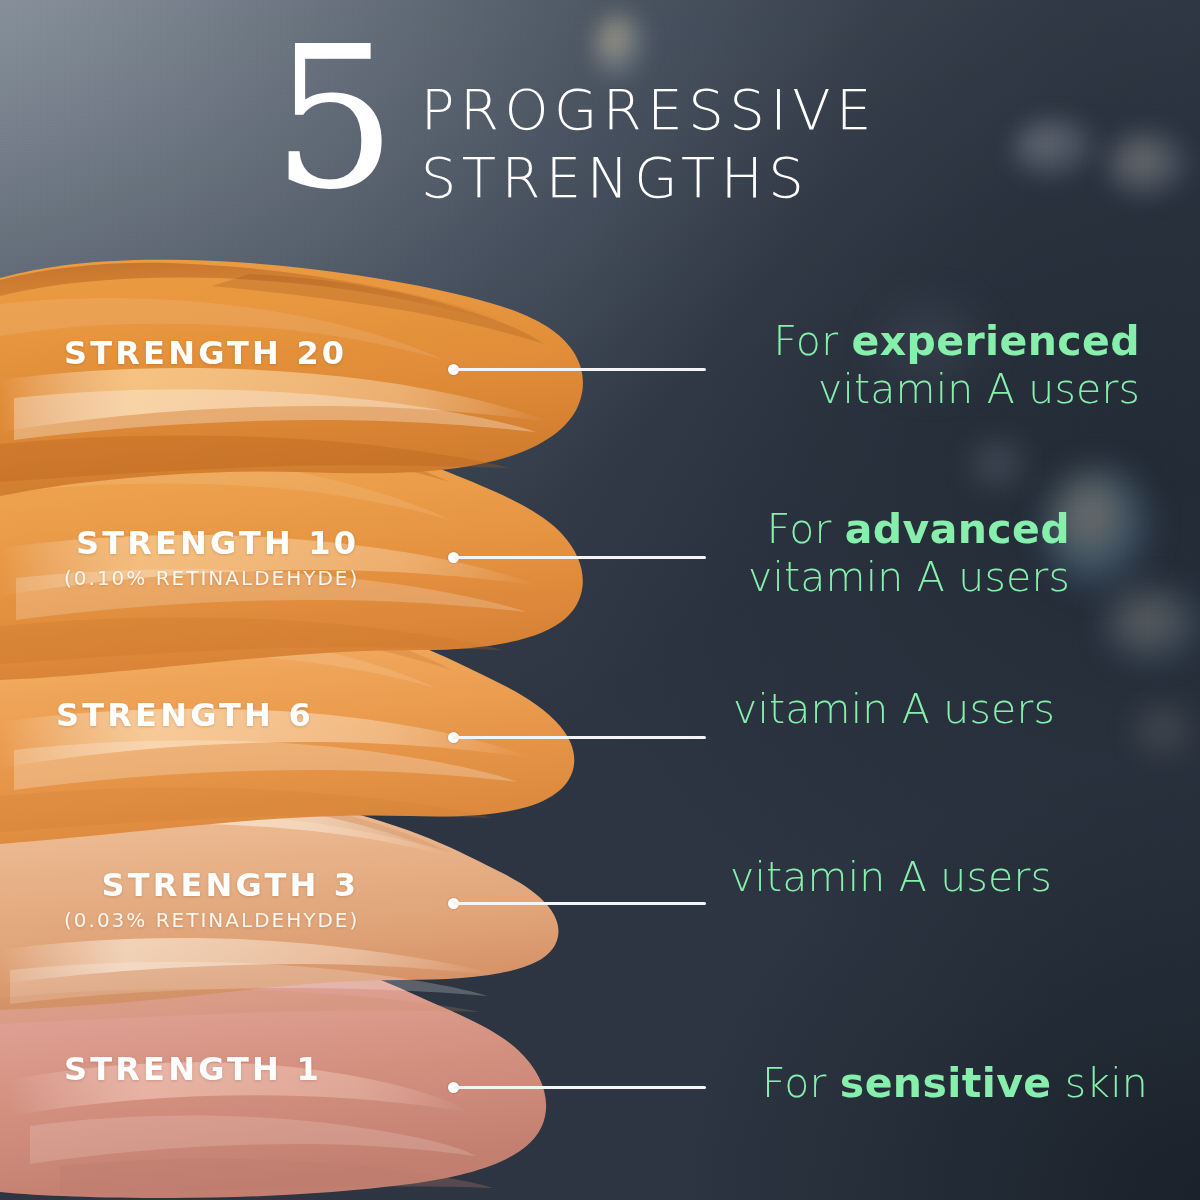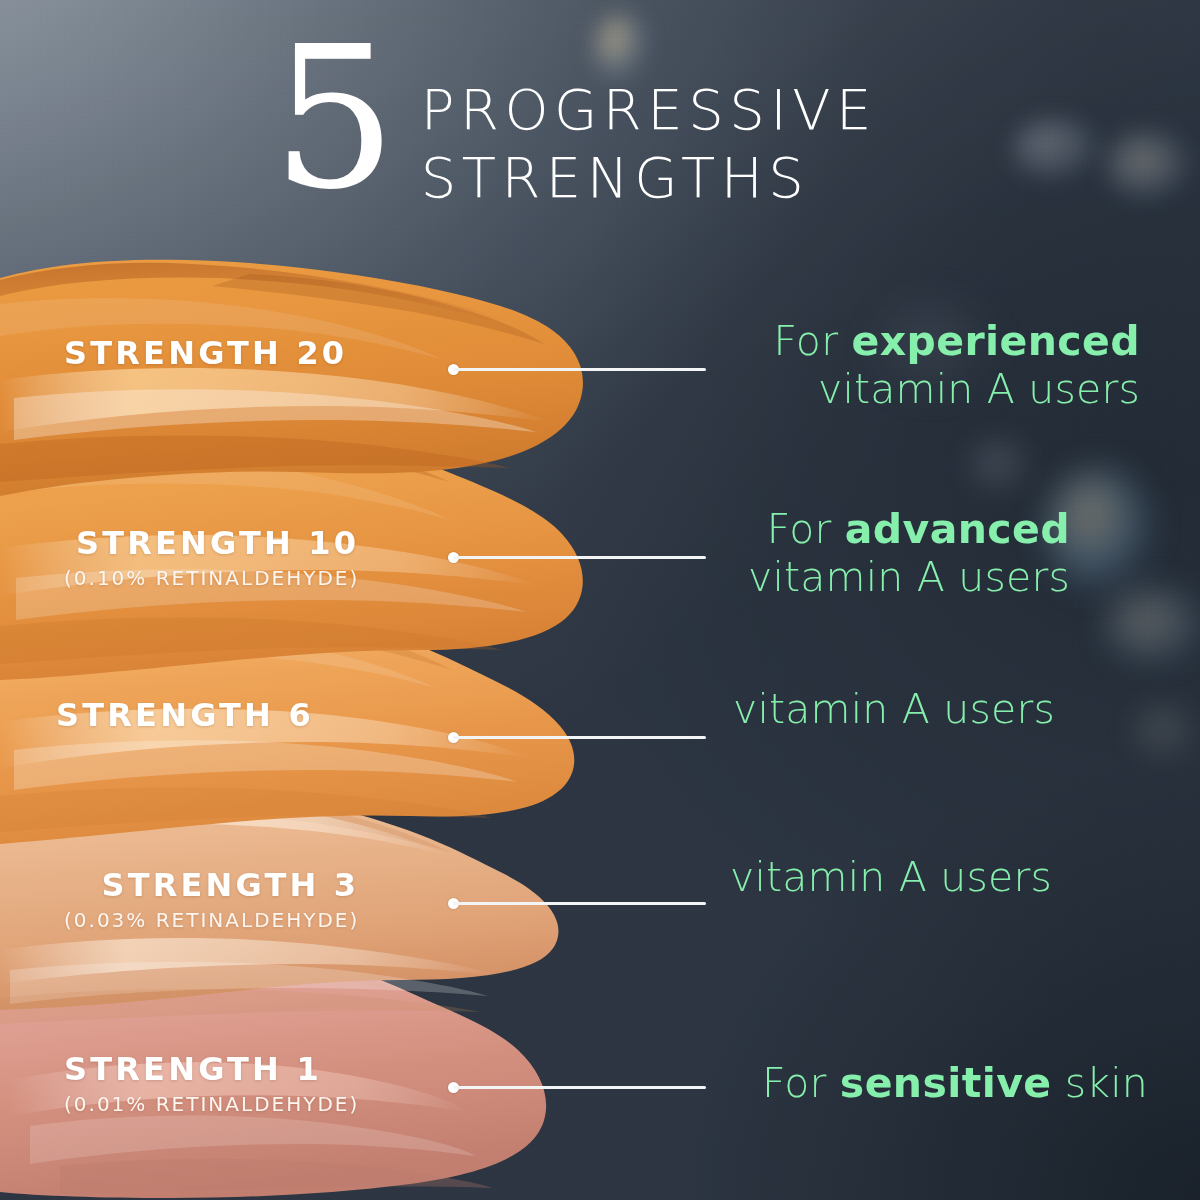--- a/index.html
+++ b/index.html
@@ -311,21 +311,20 @@
       <div class="strength-title">STRENGTH 6</div>
     </div>
 
     <div class="label-block" style="left:64px; top:866px;text-align:right;">
       <div class="strength-title">STRENGTH 3</div>
       <div class="strength-sub">(0.03% RETINALDEHYDE)</div>
     </div>
 
     <div class="label-block" style="left:64px; top:1050px;">
       <div class="strength-title">STRENGTH 1</div>
-      <div class="strength-sub">(0.01% RETINALDEHYDE)</div>
     </div>
   </div>
 
   <div class="connectors">
     <div class="conn" style="left:448px; top:360px;">
       <span class="dot"></span>
       <span class="line" style="width:253px;"></span>
     </div>
     <div class="conn" style="left:448px; top:548px;">
       <span class="dot"></span>

